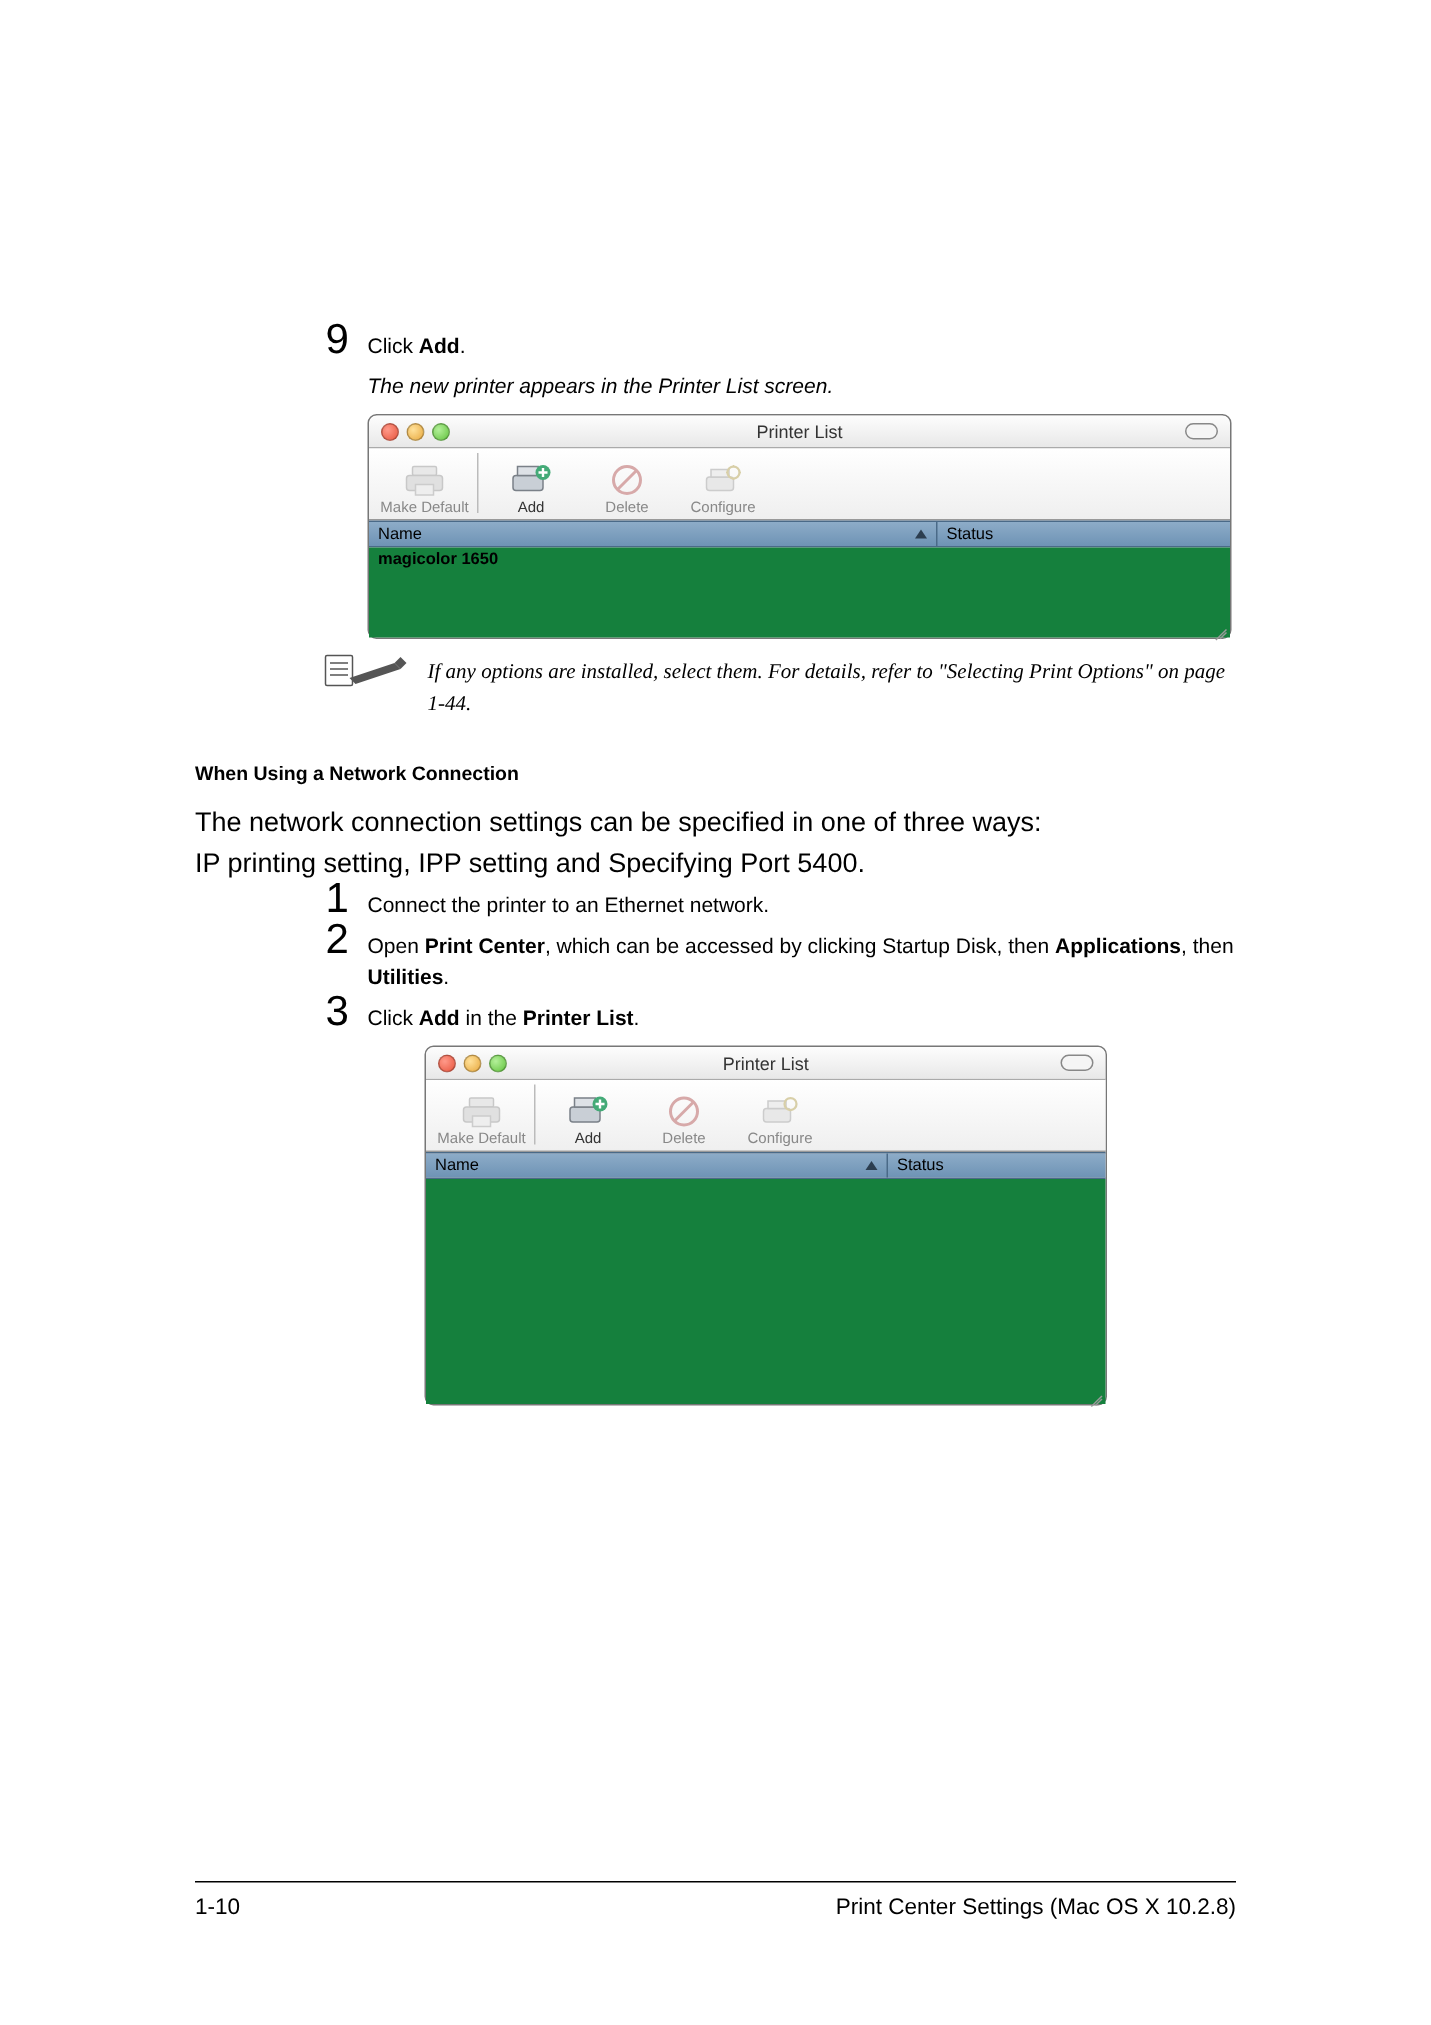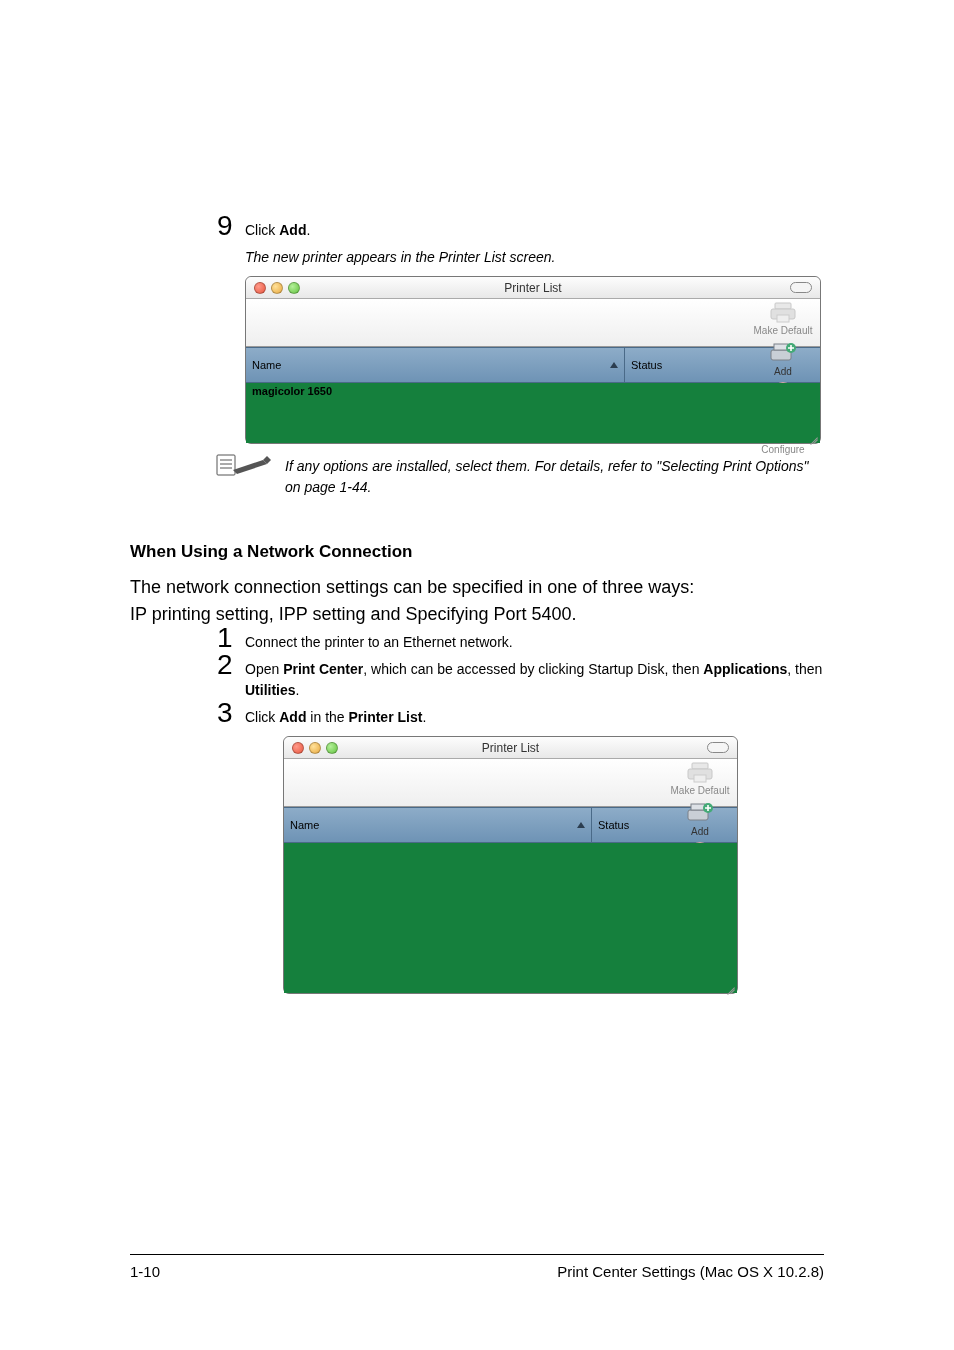--- a/index.html
+++ b/index.html
@@ -21,27 +21,27 @@
     font-family: Arial, Helvetica, sans-serif;
     font-size: 28px;
     position: absolute;
     left: -28px;
     top: -10px;
   }
   .step-text { font-size: 14px; line-height: 1.5; }
   .italic { font-style: italic; }
   .bold { font-weight: bold; }
   h2.section-title {
-    font-size: 17px;
+    font-size: 13px;
     font-weight: bold;
-    margin: 44px 0 12px -115px;
+    margin: 28px 0 12px -115px;
   }
   .body-text { font-size: 18px; line-height: 1.5; margin: 0 0 4px -115px; padding-left:0; }
   .sub-title { font-size: 15px; font-weight: bold; margin: 22px 0 8px -40px; }
-  .note-row { position: relative; margin: 12px 0 18px 0; padding-left: 40px; }
+  .note-row { position: relative; margin: 12px 0 18px 0; padding-left: 40px; font-family: Liberation Serif, serif; }
   .note-icon-wrap {
     position: absolute;
     left: -30px;
     top: -4px;
     width: 60px;
     height: 26px;
   }
   .note-text { font-size: 14px; font-style: italic; line-height: 1.5; }
   .window {
     border: 1px solid #777;
@@ -76,35 +76,34 @@
     width: 22px; height: 11px; border: 1px solid #888; border-radius: 6px;
     background: #f5f5f5;
   }
   .toolbar {
     background: linear-gradient(#fff,#efefef);
     border-bottom: 1px solid #999;
     height: 48px;
     display: flex; align-items: flex-end;
     padding: 0 6px 2px 6px;
     gap: 2px;
-    flex-direction: column;
   }
   .tb-item {
     display: flex; flex-direction: column; align-items: center;
     font-size: 10px; color: #888;
     min-width: 62px;
   }
   .tb-item.active { color: #333; }
   .tb-sep { width: 1px; background: #bbb; height: 40px; align-self: center; margin: 0 2px;}
   .tb-icon { width: 30px; height: 26px; display:flex; align-items:center; justify-content:center; }
   .table-head {
     background: linear-gradient(#8dacc8,#6e93b5);
     border-top: 1px solid #4a6a88;
     border-bottom: 1px solid #4a6a88;
-    height: 36px; display:flex; align-items:center;
+    height: 18px; display:flex; align-items:center;
     font-size: 11px; color:#000;
   }
   .th-name { flex: 1; padding-left: 6px; display:flex; justify-content:space-between; align-items:center; padding-right:6px;}
   .th-status { width: 180px; padding-left: 6px; border-left: 1px solid #4a6a88; height:100%; display:flex; align-items:center;text-align:right;}
   .th-scroll { width: 16px; background:#6e93b5; border-left:1px solid #4a6a88;}
   .sort-tri { width:0;height:0;border-left:4px solid transparent;border-right:4px solid transparent;border-bottom:6px solid #2c3e50;}
   .list-body { height: 60px; background:#15803d; padding: 2px 6px; font-size:11px; font-weight:bold; position:relative;}
   .list-body.tall { height: 150px; }
   .resize { position:absolute; right:2px; bottom:2px; width:12px; height:12px; }
   .resize::before,.resize::after{content:"";position:absolute;background:#999;}

